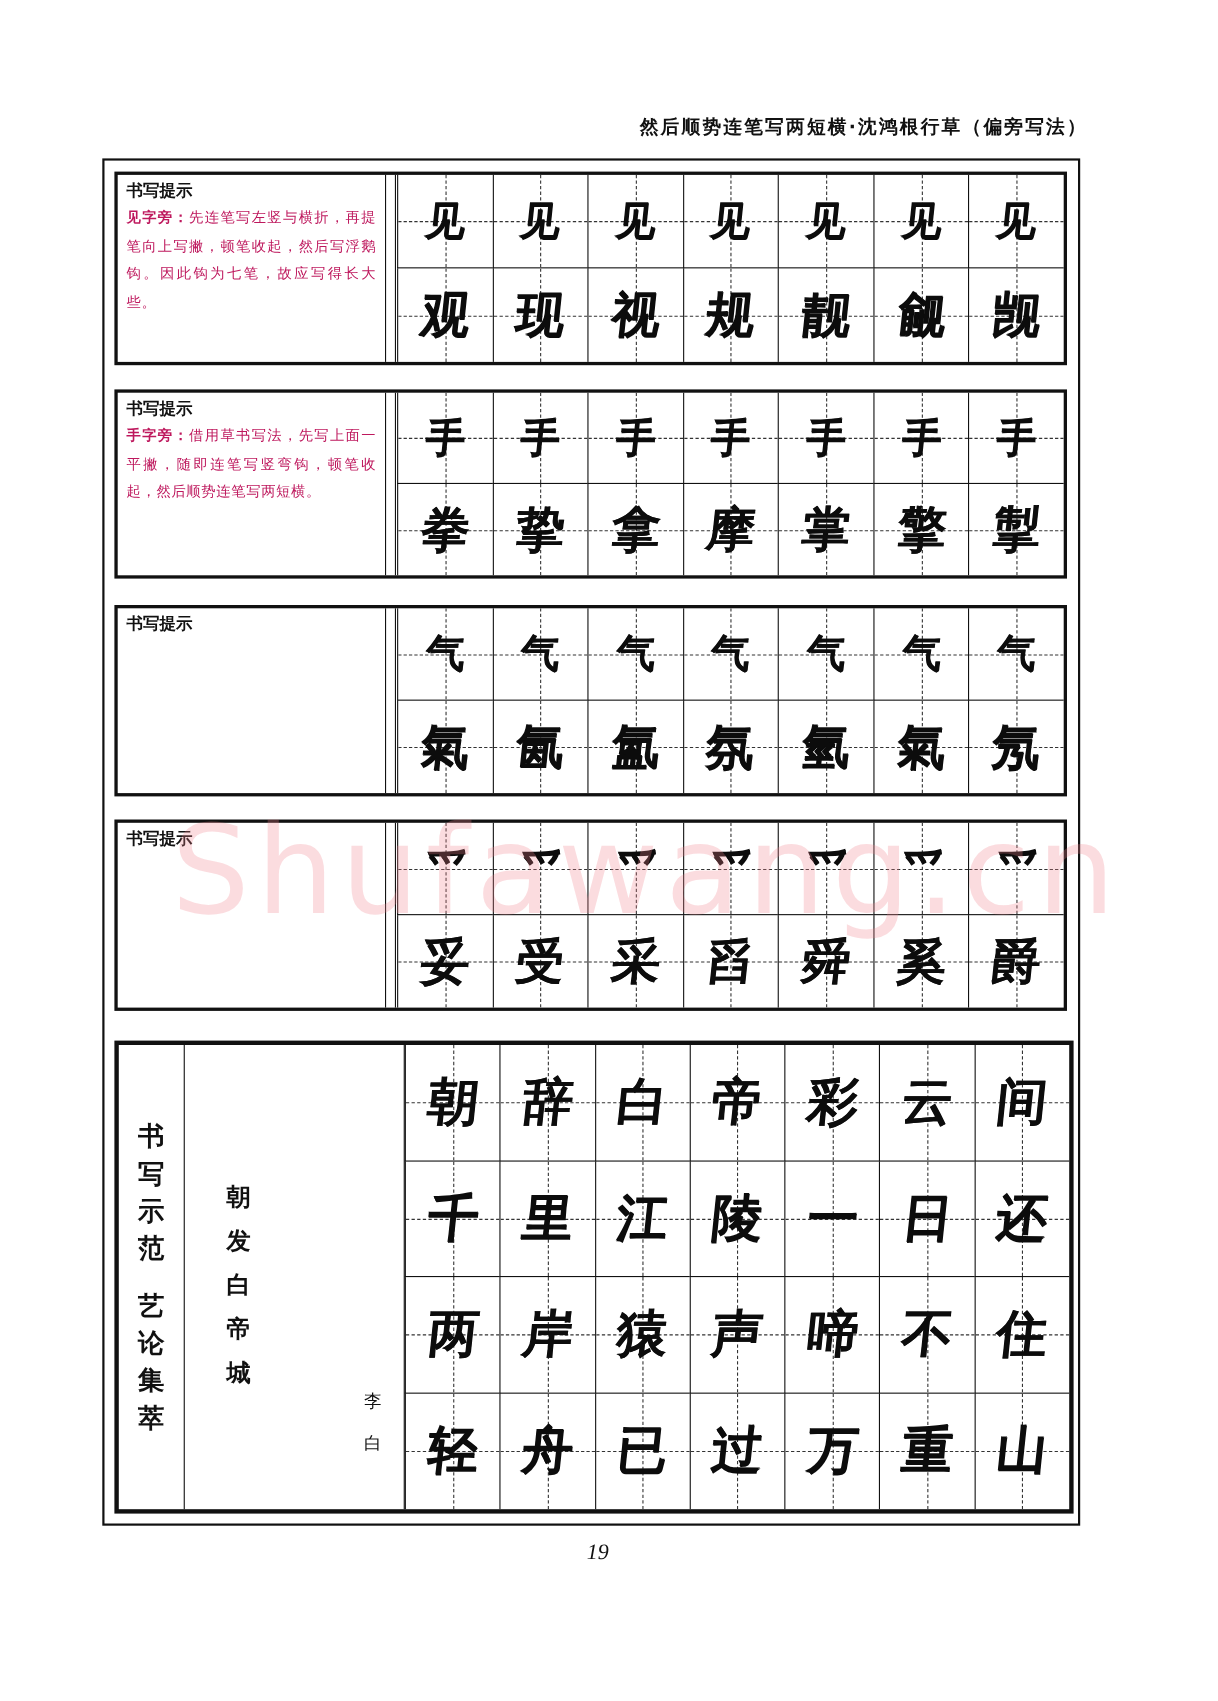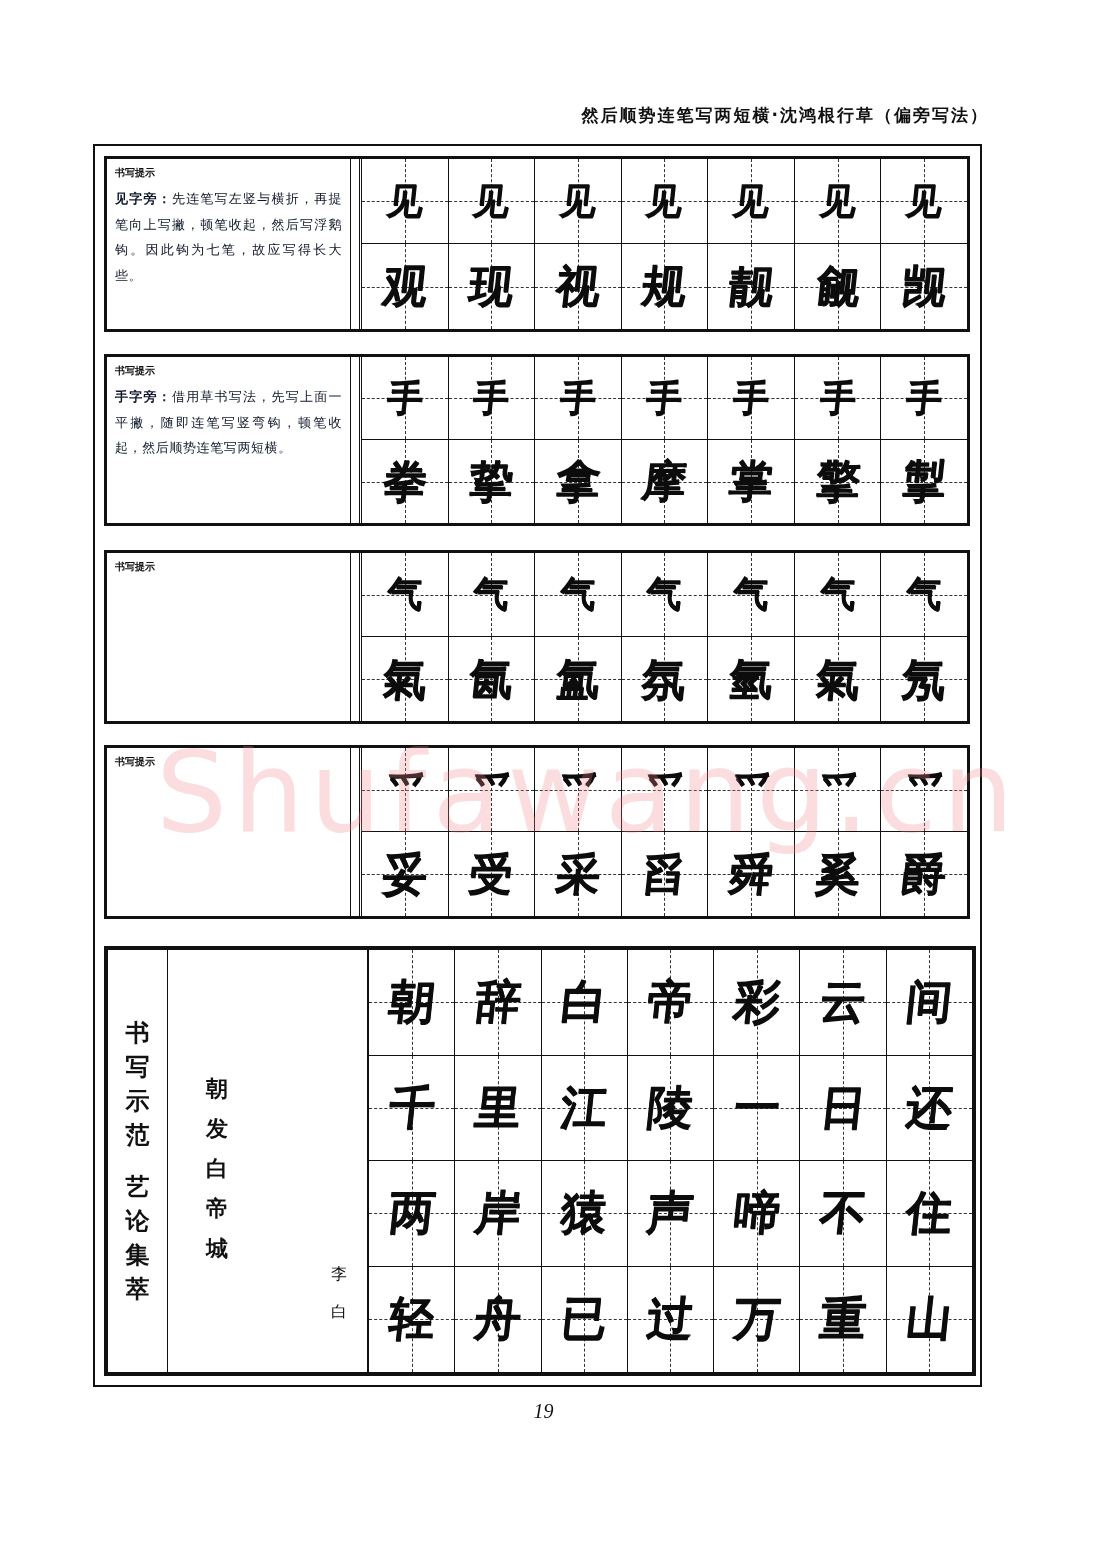--- a/index.html
+++ b/index.html
@@ -23,25 +23,25 @@
     .tip-box {
       width: 244px; border-right: 1px solid #111; box-sizing: border-box;
       padding: 5px 8px 0 8px; margin-right: 10px; position: relative;
     }
     .tip-box::after {
       content: ""; position: absolute; right: -10px; top: 0; bottom: 0;
       width: 1px; background: #111;
     }
     .tip-title {
       font-family: "DejaVu Sans", "Liberation Sans", sans-serif;
-      font-weight: bold; font-size: 10px; line-height: 18px; margin-bottom: 4px;
+      font-weight: bold; font-size: 15px; line-height: 18px; margin-bottom: 4px;
     }
     .tip-text {
       font-family: "DejaVu Sans", "Liberation Sans", sans-serif;
-      font-size: 13px; line-height: 25.5px; letter-spacing: 0.6px; color: #0f172a;
+      font-size: 13px; line-height: 25.5px; letter-spacing: 0.6px; color: #be185d;
       text-align: justify;
     }
     .tip-text .lead { font-weight: bold; }
     .grid { flex: 1; display: grid; grid-template-columns: repeat(7, 1fr); }
     .cell {
       position: relative; border-left: 1px solid #111; border-bottom: 1px solid #111;
       display: flex; align-items: center; justify-content: center; overflow: hidden;
     }
     .cell.last-row { border-bottom: none; }
     .cell::before {

